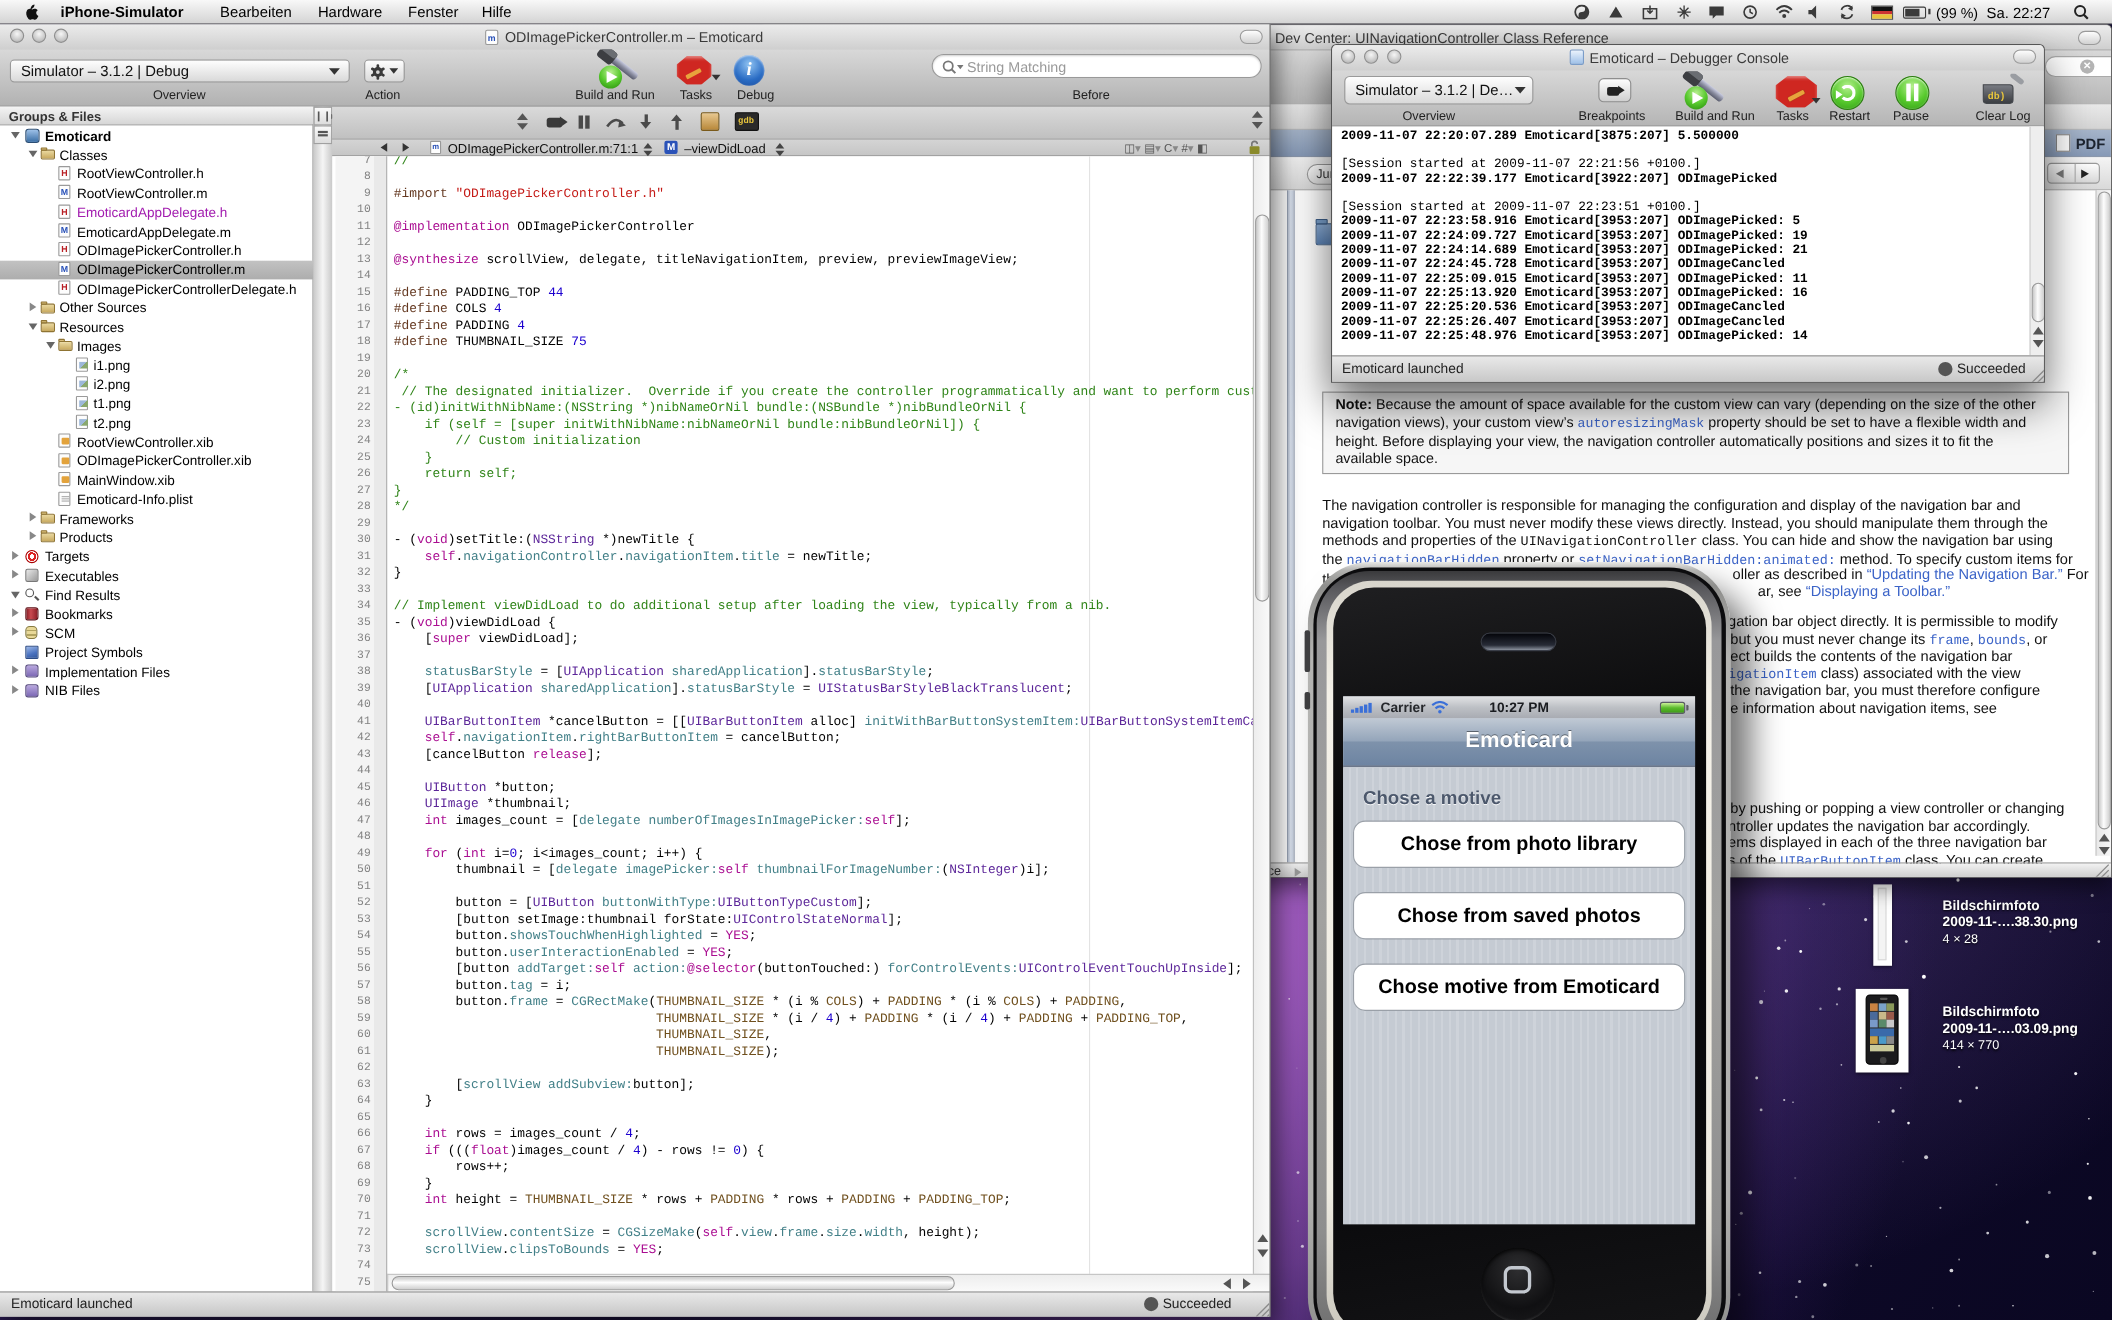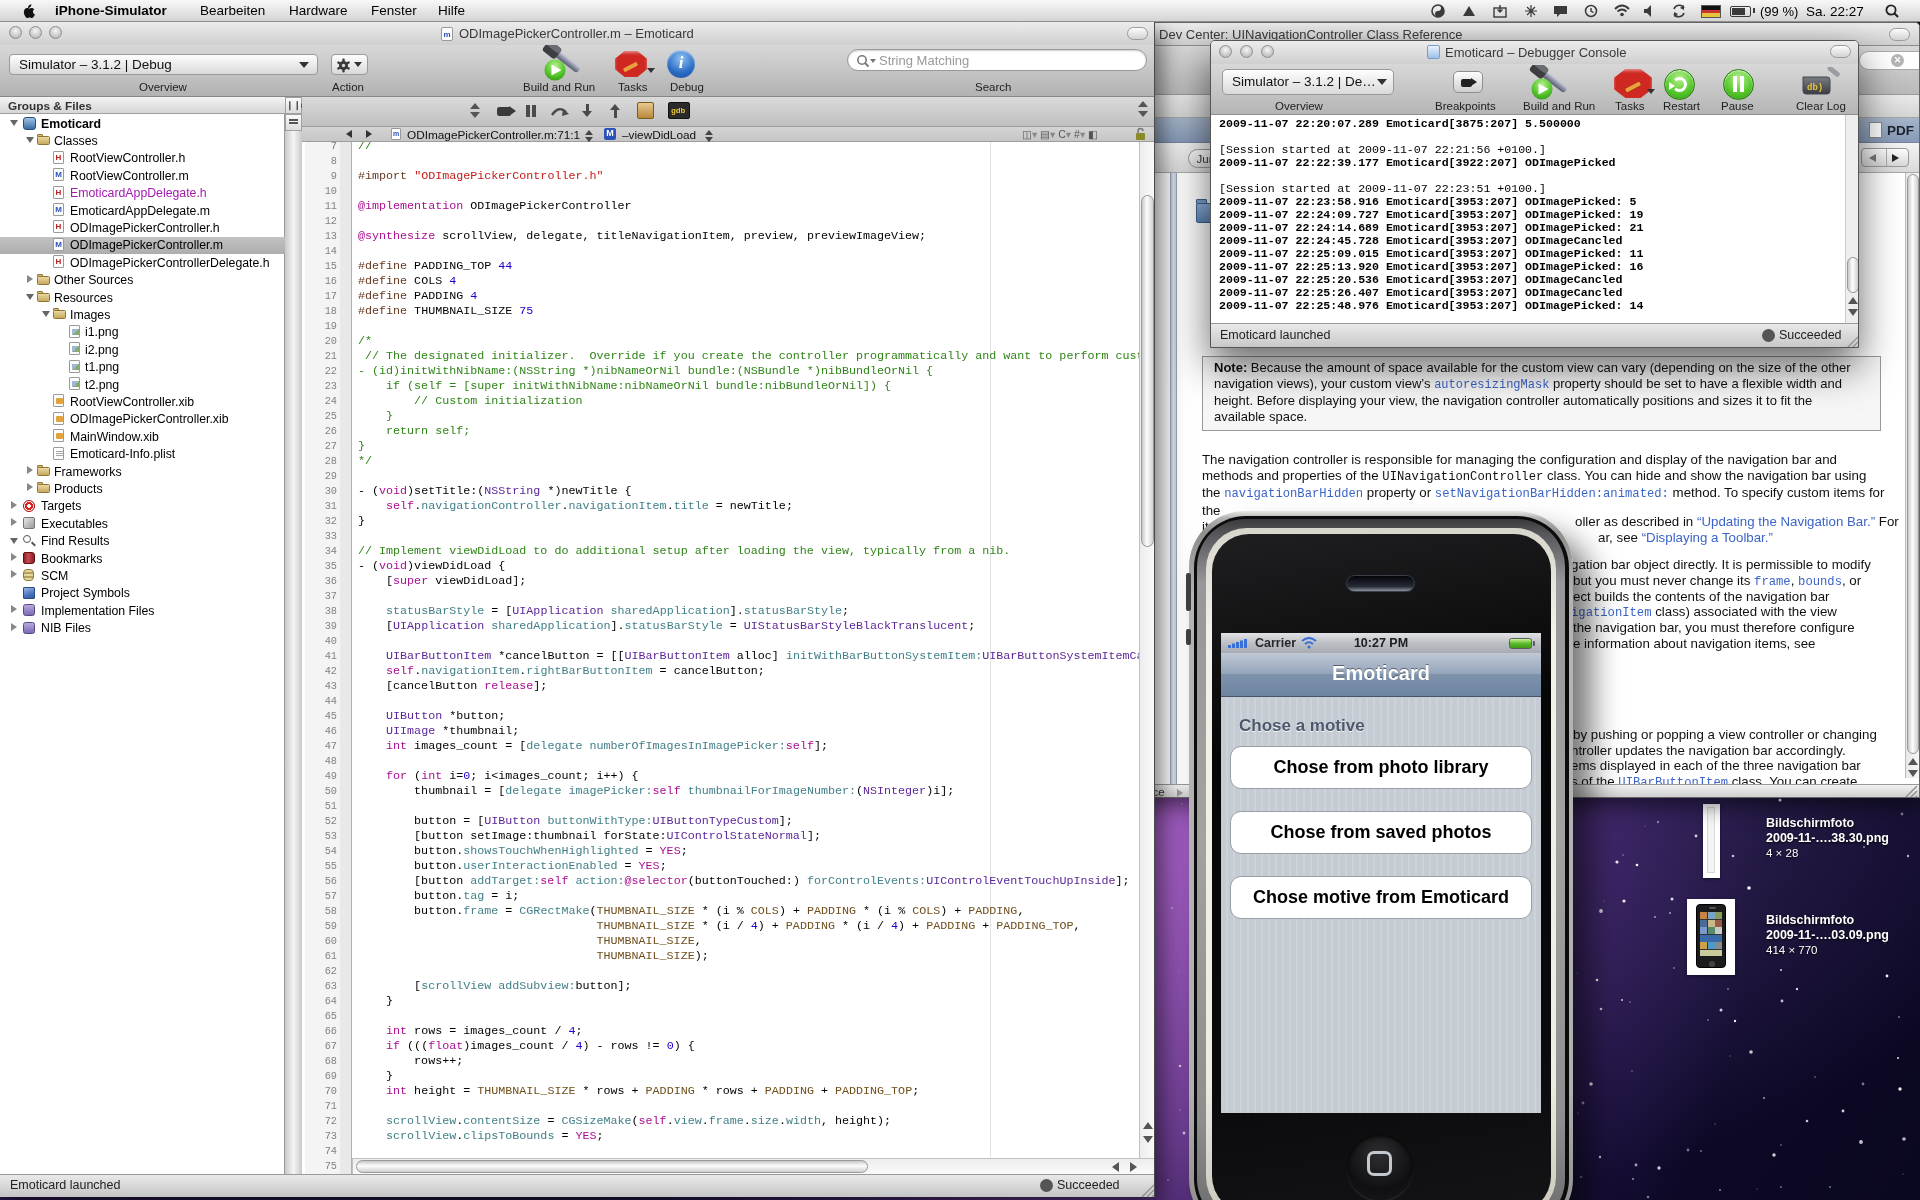--- a/index.html
+++ b/index.html
@@ -249,20 +249,21 @@
   <div class="abs" style="left:511px;top:333px;width:679px;height:75px;background:#f6f6f6;border:1px solid #9a9a9a"></div>
   <div class="abs" style="left:523px;top:337px;font-size:13px;line-height:15.6px;color:#111;white-space:nowrap">
     <div><b>Note:</b> Because the amount of space available for the custom view can vary (depending on the size of the other</div>
     <div>navigation views), your custom view’s <span style="font-family:'Liberation Mono';font-size:12px;color:#3c64c8">autoresizingMask</span> property should be set to have a flexible width and</div>
     <div>height. Before displaying your view, the navigation controller automatically positions and sizes it to fit the</div>
     <div>available space.</div>
   </div>
 
   <div class="abs" style="left:511px;top:429px;font-size:13.3px;line-height:15.7px;color:#111;white-space:nowrap">
     <div>The navigation controller is responsible for managing the configuration and display of the navigation bar and</div>
+    <div>navigation toolbar. You must never modify these views directly. Instead, you should manipulate them through the</div>
     <div>methods and properties of the <span style="font-family:'Liberation Mono';font-size:12.2px">UINavigationController</span> class. You can hide and show the navigation bar using</div>
     <div>the <span style="font-family:'Liberation Mono';font-size:12.2px;color:#3c64c8">navigationBarHidden</span> property or <span style="font-family:'Liberation Mono';font-size:12.2px;color:#3c64c8">setNavigationBarHidden:animated:</span> method. To specify custom items for</div>
     <div>the</div>
     <div>it</div>
   </div>
   <div class="abs" style="left:884px;top:491px;font-size:13.3px;color:#111;white-space:nowrap">oller as described in <span style="color:#3c64c8">“Updating the Navigation Bar.”</span> For</div>
   <div class="abs" style="left:907px;top:507px;font-size:13.3px;color:#111;white-space:nowrap">ar, see <span style="color:#3c64c8">“Displaying a Toolbar.”</span></div>
 
   <div class="abs" style="left:880px;top:534px;font-size:13.3px;color:#111;white-space:nowrap">gation bar object directly. It is permissible to modify</div>
   <div class="abs" style="left:882px;top:550px;font-size:13.3px;color:#111;white-space:nowrap">but you must never change its <span style="font-family:'Liberation Mono';font-size:12.2px;color:#3c64c8">frame</span>, <span style="font-family:'Liberation Mono';font-size:12.2px;color:#3c64c8">bounds</span>, or</div>
@@ -435,21 +436,21 @@
   <div class="abs" style="left:667px;top:31px;width:28px;text-align:center;font:italic bold 17px 'Liberation Serif',serif;color:#fff">i</div>
   <div class="toolbtnlabel" style="left:670px;top:59px">Debug</div>
   <div class="abs" style="left:847px;top:27px;width:300px;height:22px;border-radius:12px;background:#fff;border:1px solid #999;box-shadow:inset 0 1px 2px rgba(0,0,0,.2)">
     <svg class="abs" style="left:8px;top:4px" width="20" height="14">
         <circle cx="6" cy="6" r="4.2" fill="none" stroke="#777" stroke-width="1.6"></circle>
         <line x1="9" y1="9" x2="12.5" y2="12.5" stroke="#777" stroke-width="1.8"></line>
         <polygon points="14,5 20,5 17,9" fill="#777"></polygon>
       </svg>
     <span class="abs" style="left:31px;top:3px;font-size:13px;color:#9a9a9a">String Matching</span>
   </div>
-  <div class="toolbtnlabel" style="left:975px;top:59px">Search</div>
+  <div class="toolbtnlabel" style="left:975px;top:59px">Before</div>
 
   <div class="abs" style="left:0;top:75px;width:285px;height:1077px;background:#fff;border-right:1px solid #9a9a9a"></div>
   <div class="abs" style="left:0;top:75px;width:285px;height:17px;background:linear-gradient(180deg,#f4f4f4,#d6d6d6);border-bottom:1px solid #a0a0a0"></div>
   <div class="abs" style="left:8px;top:77px;font-size:11.8px;font-weight:bold;color:#333">Groups &amp; Files</div>
   <div class="abs" style="left:0;top:92px;width:285px;height:1060px;overflow:hidden">
     <div class="abs" style="left:0;top:-114px;width:285px;height:1240px">
         <div class="abs" style="left:0;top:115.0px;width:285px;height:17.4px;">
           <div class="abs" style="left:10px;top:5px;width:0;height:0;border-left:4.5px solid transparent;border-right:4.5px solid transparent;border-top:6px solid #666"></div>
           <div class="abs" style="left:23px;top:2px;width:13px;height:13px;border-radius:3px;background:linear-gradient(180deg,#9ec1e8,#3a6ea5);border:1px solid #2a4d74"></div>
           <span class="abs" style="left:41px;top:1.5px;font:bold 12.3px 'Liberation Sans',sans-serif;color:#000;white-space:nowrap">Emoticard</span>

